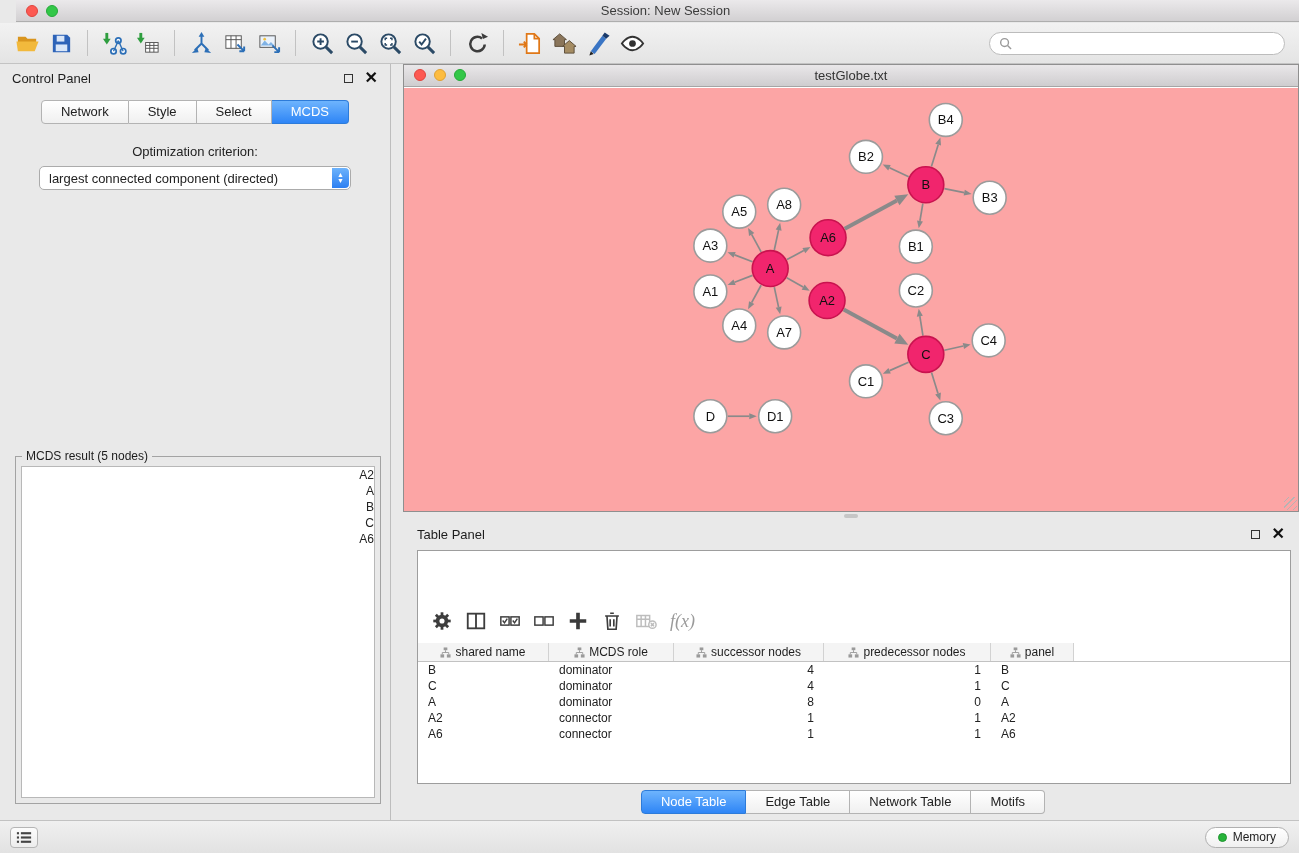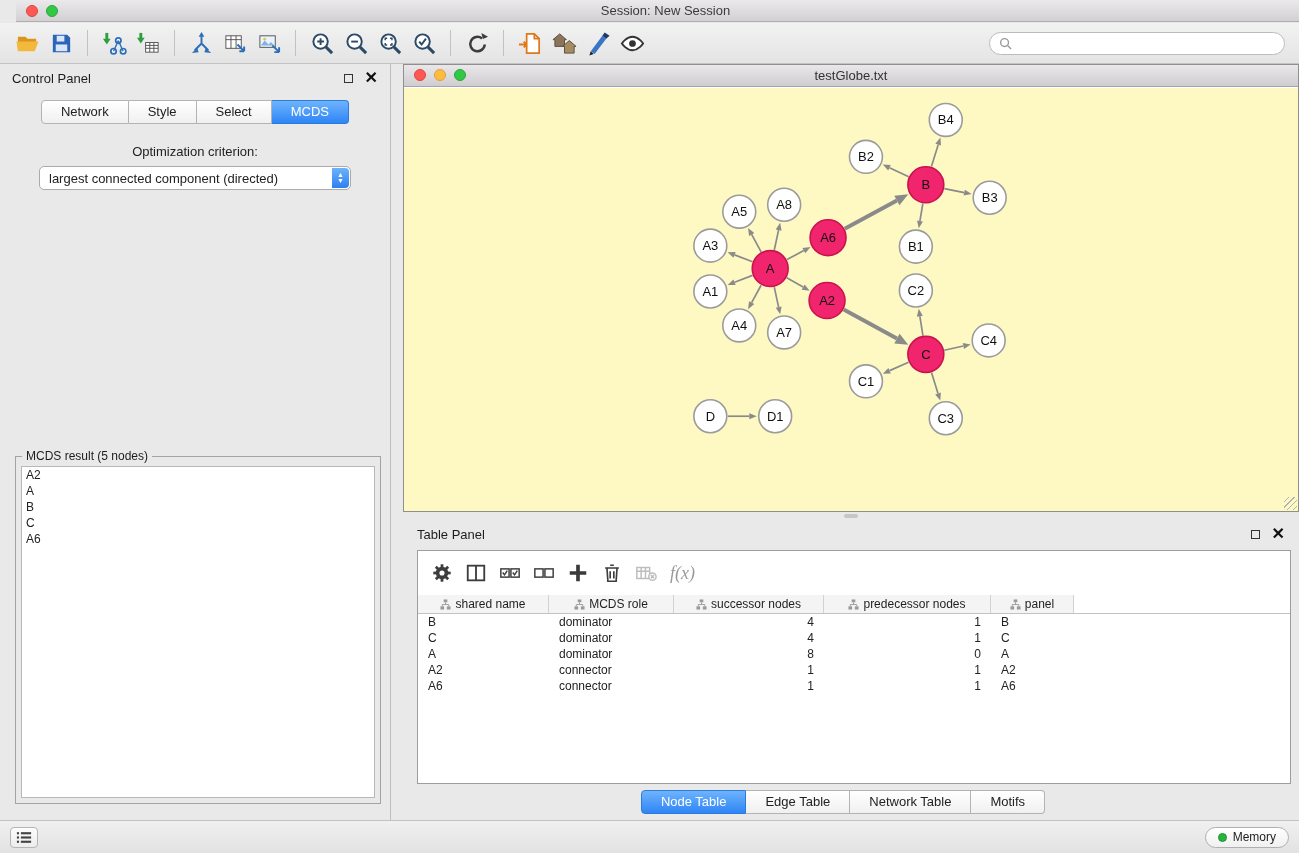--- a/index.html
+++ b/index.html
@@ -72,20 +72,21 @@
   }
   .cp-buttons { display:flex; justify-content:center; gap:24px; margin-top:12px; }
   .btn {
     font-size:13px; padding:3px 14px 4px; background:linear-gradient(#ffffff,#eeeeee);
     border:1px solid #adadad; border-radius:5px; color:#222;
   }
 
   .result-group {
     position:absolute; left:15px; right:9px; top:392px; bottom:16px;
     border:1px solid #a3a3a3;
+    text-align:right;
   }
   .result-legend {
     position:absolute; top:-8px; left:6px; background:#e9e9e9; padding:0 4px;
     font-size:12px; color:#1c1c1c;
   }
   .result-list {
     position:absolute; left:5px; right:5px; top:9px; bottom:5px;
     background:#fff; border:1px solid #b8b8b8; overflow:hidden;
   }
   .list-item { font-size:12px; line-height:16px; padding-left:4px; }
@@ -94,34 +95,34 @@
   .net-window {
     position:absolute; left:403px; top:64px; width:896px; height:448px;
     border:1px solid #8f8f8f; background:#fff;
   }
   .net-titlebar {
     position:relative; height:22px; background:linear-gradient(#e9e7e9,#cfcdcf);
     border-bottom:1px solid #a5a5a5; display:flex; align-items:center;
   }
   .net-titlebar .lights { top:4px; }
   .net-title { width:100%; text-align:center; font-size:13px; color:#333; }
-  .net-canvas { position:absolute; left:0; top:23px; right:0; bottom:0; background:#fef9c3; }
+  .net-canvas { position:absolute; left:0; top:23px; right:0; bottom:0; background:#fca5a5; }
   .net-canvas svg { width:100%; height:100%; }
   .grip {
     position:absolute; right:1px; bottom:1px; width:13px; height:13px;
     background:repeating-linear-gradient(135deg, transparent 0 3px, #b4b4b4 3px 4px);
   }
 
   
   .table-panel { position:absolute; left:403px; top:520px; width:896px; height:296px; background:#e9e9e9; }
   .table-box {
     position:absolute; left:14px; right:8px; top:30px; height:234px;
     background:#fff; border:1px solid #9d9d9d;
   }
-  .ttoolbar { height:44px; display:flex; align-items:center; padding:16px 10px; gap:6px; }
+  .ttoolbar { height:44px; display:flex; align-items:center; padding:16px 10px; gap:6px;margin-top:48px; }
   .ttbtn { width:28px; height:28px; display:flex; align-items:center; justify-content:center; }
   .ttbtn svg { width:22px; height:22px; }
   .fx { font-family:"Liberation Serif", serif; font-style:italic; font-size:18px; color:#9a9a9a; padding:0 4px; }
   .t-head { display:flex; border-bottom:1px solid #c2c2c2; }
   .th {
     height:18px; background:#f4f4f4; border-right:1px solid #d2d2d2;
     display:flex; align-items:center; justify-content:center; gap:4px;
     font-size:12px; color:#1e1e1e;
   }
   .th svg { width:11px; height:11px; }

